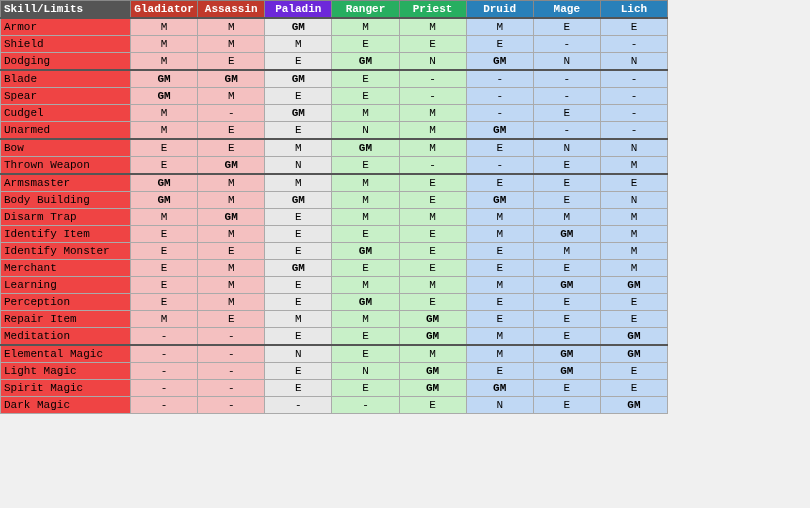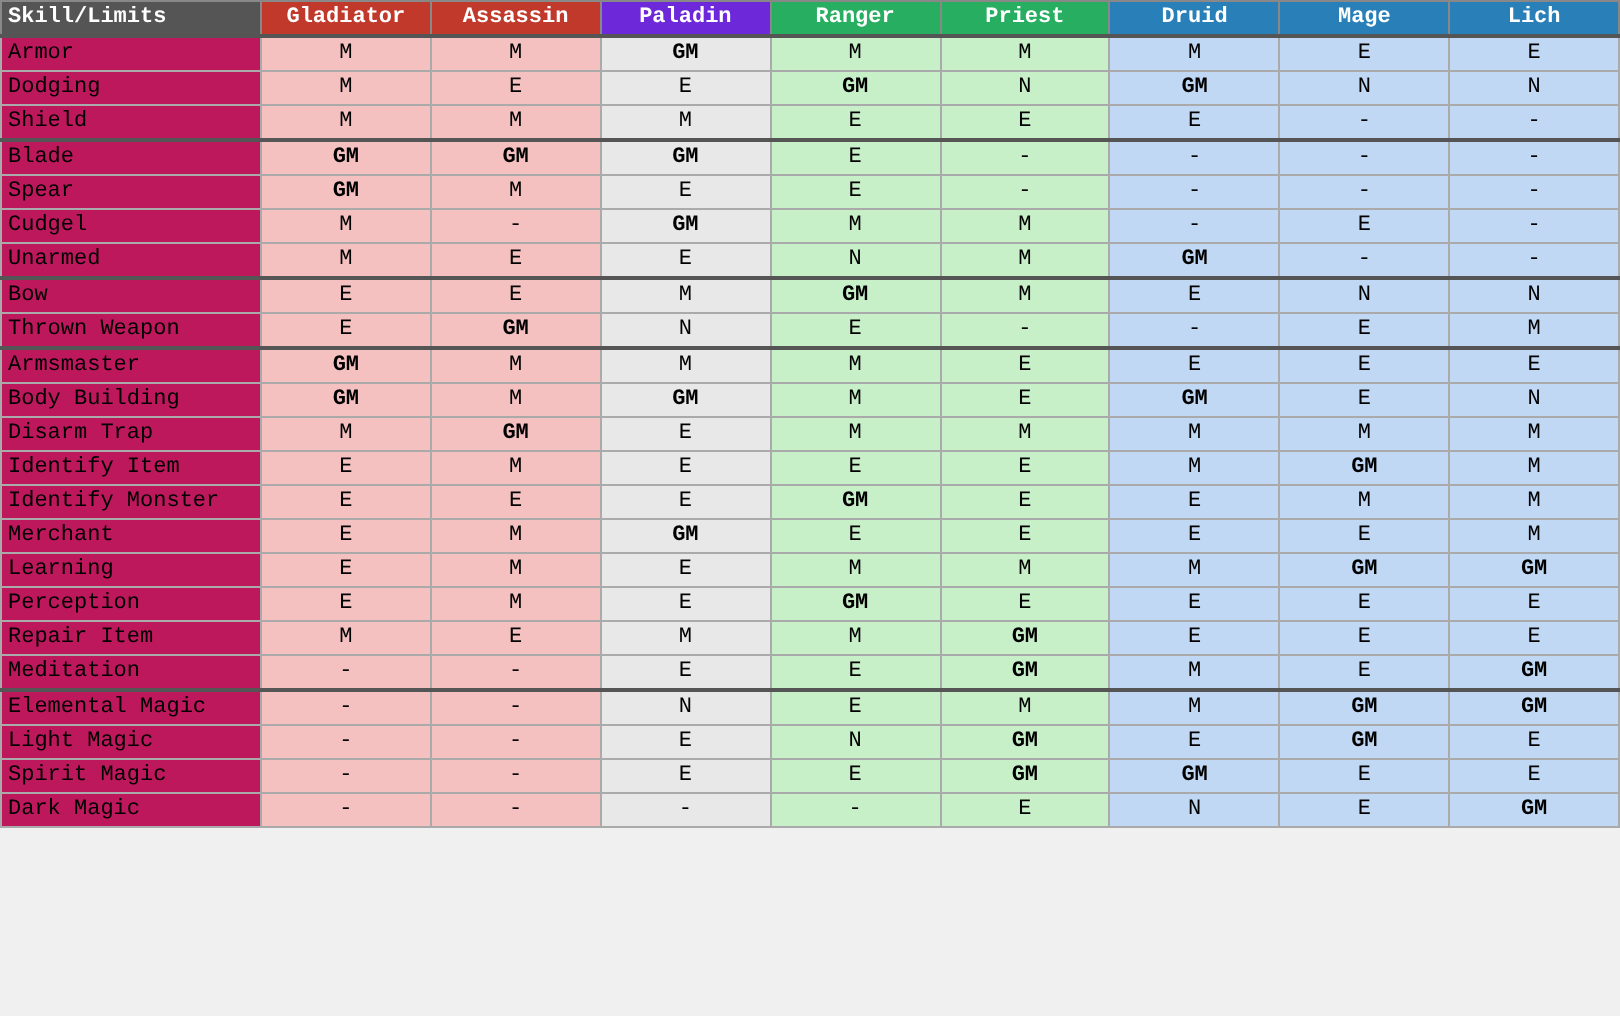--- a/index.html
+++ b/index.html
@@ -6,21 +6,21 @@
     body {
       font-family: 'Courier New', Courier, monospace;
       font-size: 11px;
       background: #f0f0f0;
       width: 810px;
       height: 508px;
       overflow: hidden;
     }
     table {
       border-collapse: collapse;
-      width: 810px;
+      width: 668px;
       table-layout: fixed;
     }
     th, td {
       border: 1px solid #aaa;
       text-align: center;
       padding: 2px 1px;
       white-space: nowrap;
       overflow: hidden;
     }
     td:first-child, th:first-child {
@@ -53,21 +53,21 @@
     .col-druid     { background-color: #c0d8f4; }
     .col-mage      { background-color: #c0d8f4; }
     .col-lich      { background-color: #c0d8f4; }
 
     tr.section-divider td {
       border-top: 2px solid #555;
     }
     td b {
       font-weight: bold;
     }
-    .row-label { background-color: #be185d; font-size: 11px; }
+    .row-label { background-color: #ef4444; font-size: 11px; }
     td { font-size: 11px; }
   </style>
 </head>
 <body>
 
 <table>
   <thead>
     <tr id="header-row">
         <th>Skill/Limits</th>
         <th class="gladiator">Gladiator</th>
@@ -86,41 +86,41 @@
         <td class="col-gladiator">M</td>
         <td class="col-assassin">M</td>
         <td class="col-paladin"><b>GM</b></td>
         <td class="col-ranger">M</td>
         <td class="col-priest">M</td>
         <td class="col-druid">M</td>
         <td class="col-mage">E</td>
         <td class="col-lich">E</td>
       </tr>
       <tr>
+        <td class="row-label">Shield</td>
+        <td class="col-gladiator">M</td>
+        <td class="col-assassin">M</td>
+        <td class="col-paladin">M</td>
+        <td class="col-ranger">E</td>
+        <td class="col-priest">E</td>
+        <td class="col-druid">E</td>
+        <td class="col-mage">-</td>
+        <td class="col-lich">-</td>
+      </tr>
+      <tr>
         <td class="row-label">Dodging</td>
         <td class="col-gladiator">M</td>
         <td class="col-assassin">E</td>
         <td class="col-paladin">E</td>
         <td class="col-ranger"><b>GM</b></td>
         <td class="col-priest">N</td>
         <td class="col-druid"><b>GM</b></td>
         <td class="col-mage">N</td>
         <td class="col-lich">N</td>
       </tr>
-      <tr>
-        <td class="row-label">Shield</td>
-        <td class="col-gladiator">M</td>
-        <td class="col-assassin">M</td>
-        <td class="col-paladin">M</td>
-        <td class="col-ranger">E</td>
-        <td class="col-priest">E</td>
-        <td class="col-druid">E</td>
-        <td class="col-mage">-</td>
-        <td class="col-lich">-</td>
-      </tr>
       <tr class="section-divider">
         <td class="row-label">Blade</td>
         <td class="col-gladiator"><b>GM</b></td>
         <td class="col-assassin"><b>GM</b></td>
         <td class="col-paladin"><b>GM</b></td>
         <td class="col-ranger">E</td>
         <td class="col-priest">-</td>
         <td class="col-druid">-</td>
         <td class="col-mage">-</td>
         <td class="col-lich">-</td>

